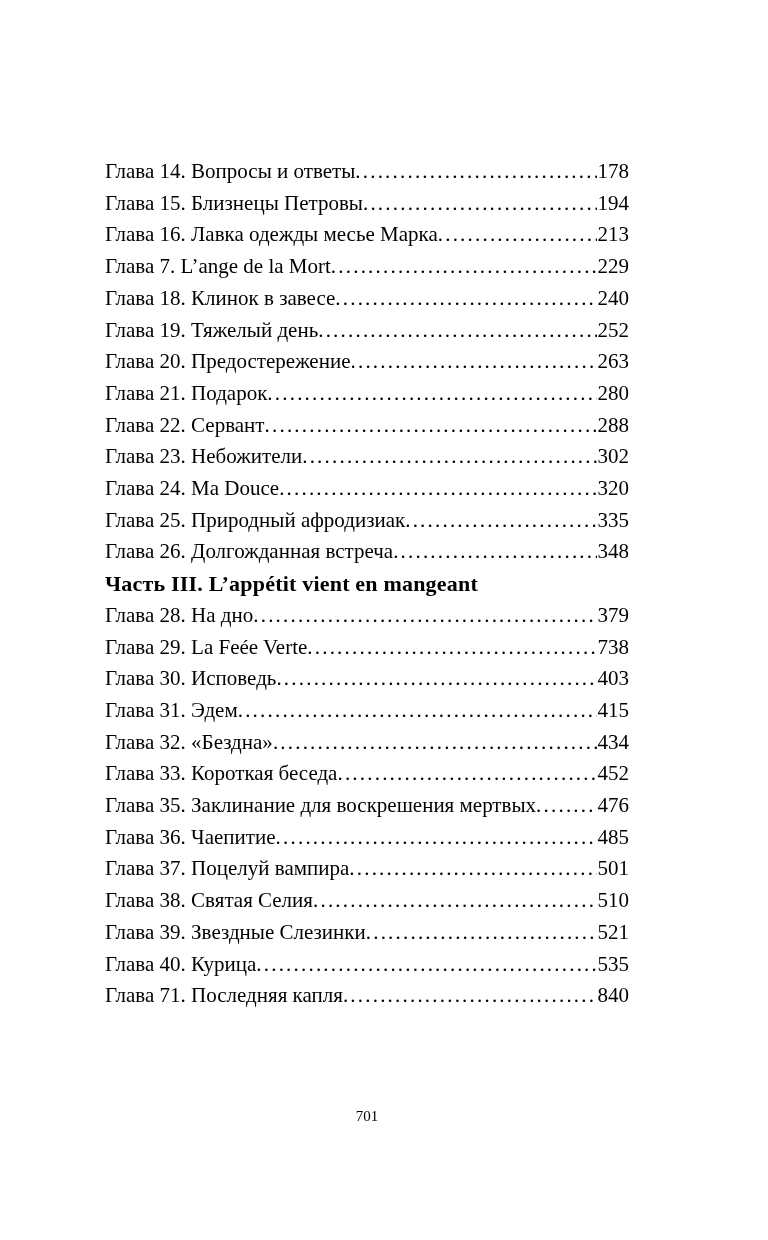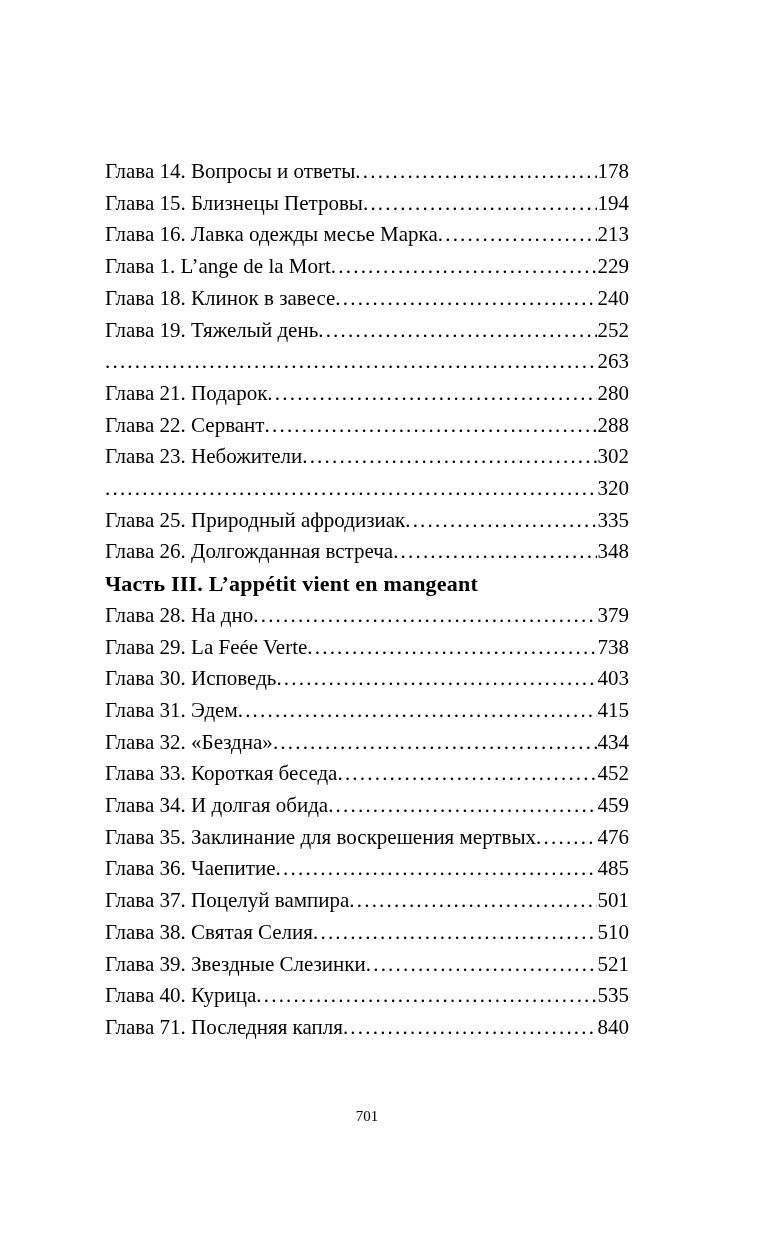--- a/index.html
+++ b/index.html
@@ -78,54 +78,56 @@
         <span class="toc-title">Глава 15. Близнецы Петровы</span>
         <span class="toc-leader"></span>
         <span class="toc-page">194</span>
       </div>
       <div class="toc-row">
         <span class="toc-title">Глава 16. Лавка одежды месье Марка</span>
         <span class="toc-leader"></span>
         <span class="toc-page">213</span>
       </div>
       <div class="toc-row">
-        <span class="toc-title">Глава 1. L’ange de la Mort </span>
+        <span class="toc-title">Глава 7. L’ange de la Mort </span>
         <span class="toc-leader"></span>
         <span class="toc-page">229</span>
       </div>
       <div class="toc-row">
         <span class="toc-title">Глава 18. Клинок в завесе</span>
         <span class="toc-leader"></span>
         <span class="toc-page"> 240</span>
       </div>
       <div class="toc-row">
         <span class="toc-title">Глава 19. Тяжелый день</span>
         <span class="toc-leader"></span>
         <span class="toc-page">252</span>
       </div>
       <div class="toc-row">
+        <span class="toc-title">Глава 20. Предостережение</span>
         <span class="toc-leader"></span>
         <span class="toc-page">263</span>
       </div>
       <div class="toc-row">
         <span class="toc-title">Глава 21. Подарок </span>
         <span class="toc-leader"></span>
         <span class="toc-page">280</span>
       </div>
       <div class="toc-row">
         <span class="toc-title">Глава 22. Сервант </span>
         <span class="toc-leader"></span>
         <span class="toc-page">288</span>
       </div>
       <div class="toc-row">
         <span class="toc-title">Глава 23. Небожители</span>
         <span class="toc-leader"></span>
         <span class="toc-page">302</span>
       </div>
       <div class="toc-row">
+        <span class="toc-title">Глава 24. Ma Douce </span>
         <span class="toc-leader"></span>
         <span class="toc-page">320</span>
       </div>
       <div class="toc-row">
         <span class="toc-title">Глава 25. Природный афродизиак </span>
         <span class="toc-leader"></span>
         <span class="toc-page">335</span>
       </div>
       <div class="toc-row">
         <span class="toc-title">Глава 26. Долгожданная встреча</span>
@@ -155,25 +157,20 @@
       </div>
       <div class="toc-row">
         <span class="toc-title">Глава 32. «Бездна» </span>
         <span class="toc-leader"></span>
         <span class="toc-page">434</span>
       </div>
       <div class="toc-row">
         <span class="toc-title">Глава 33. Короткая беседа </span>
         <span class="toc-leader"></span>
         <span class="toc-page">452</span>
-      </div>
-      <div class="toc-row">
-        <span class="toc-title">Глава 34. И долгая обида </span>
-        <span class="toc-leader"></span>
-        <span class="toc-page">459</span>
       </div>
       <div class="toc-row">
         <span class="toc-title">Глава 35. Заклинание для воскрешения мертвых</span>
         <span class="toc-leader"></span>
         <span class="toc-page"> 476</span>
       </div>
       <div class="toc-row">
         <span class="toc-title">Глава 36. Чаепитие</span>
         <span class="toc-leader"></span>
         <span class="toc-page">485</span>

